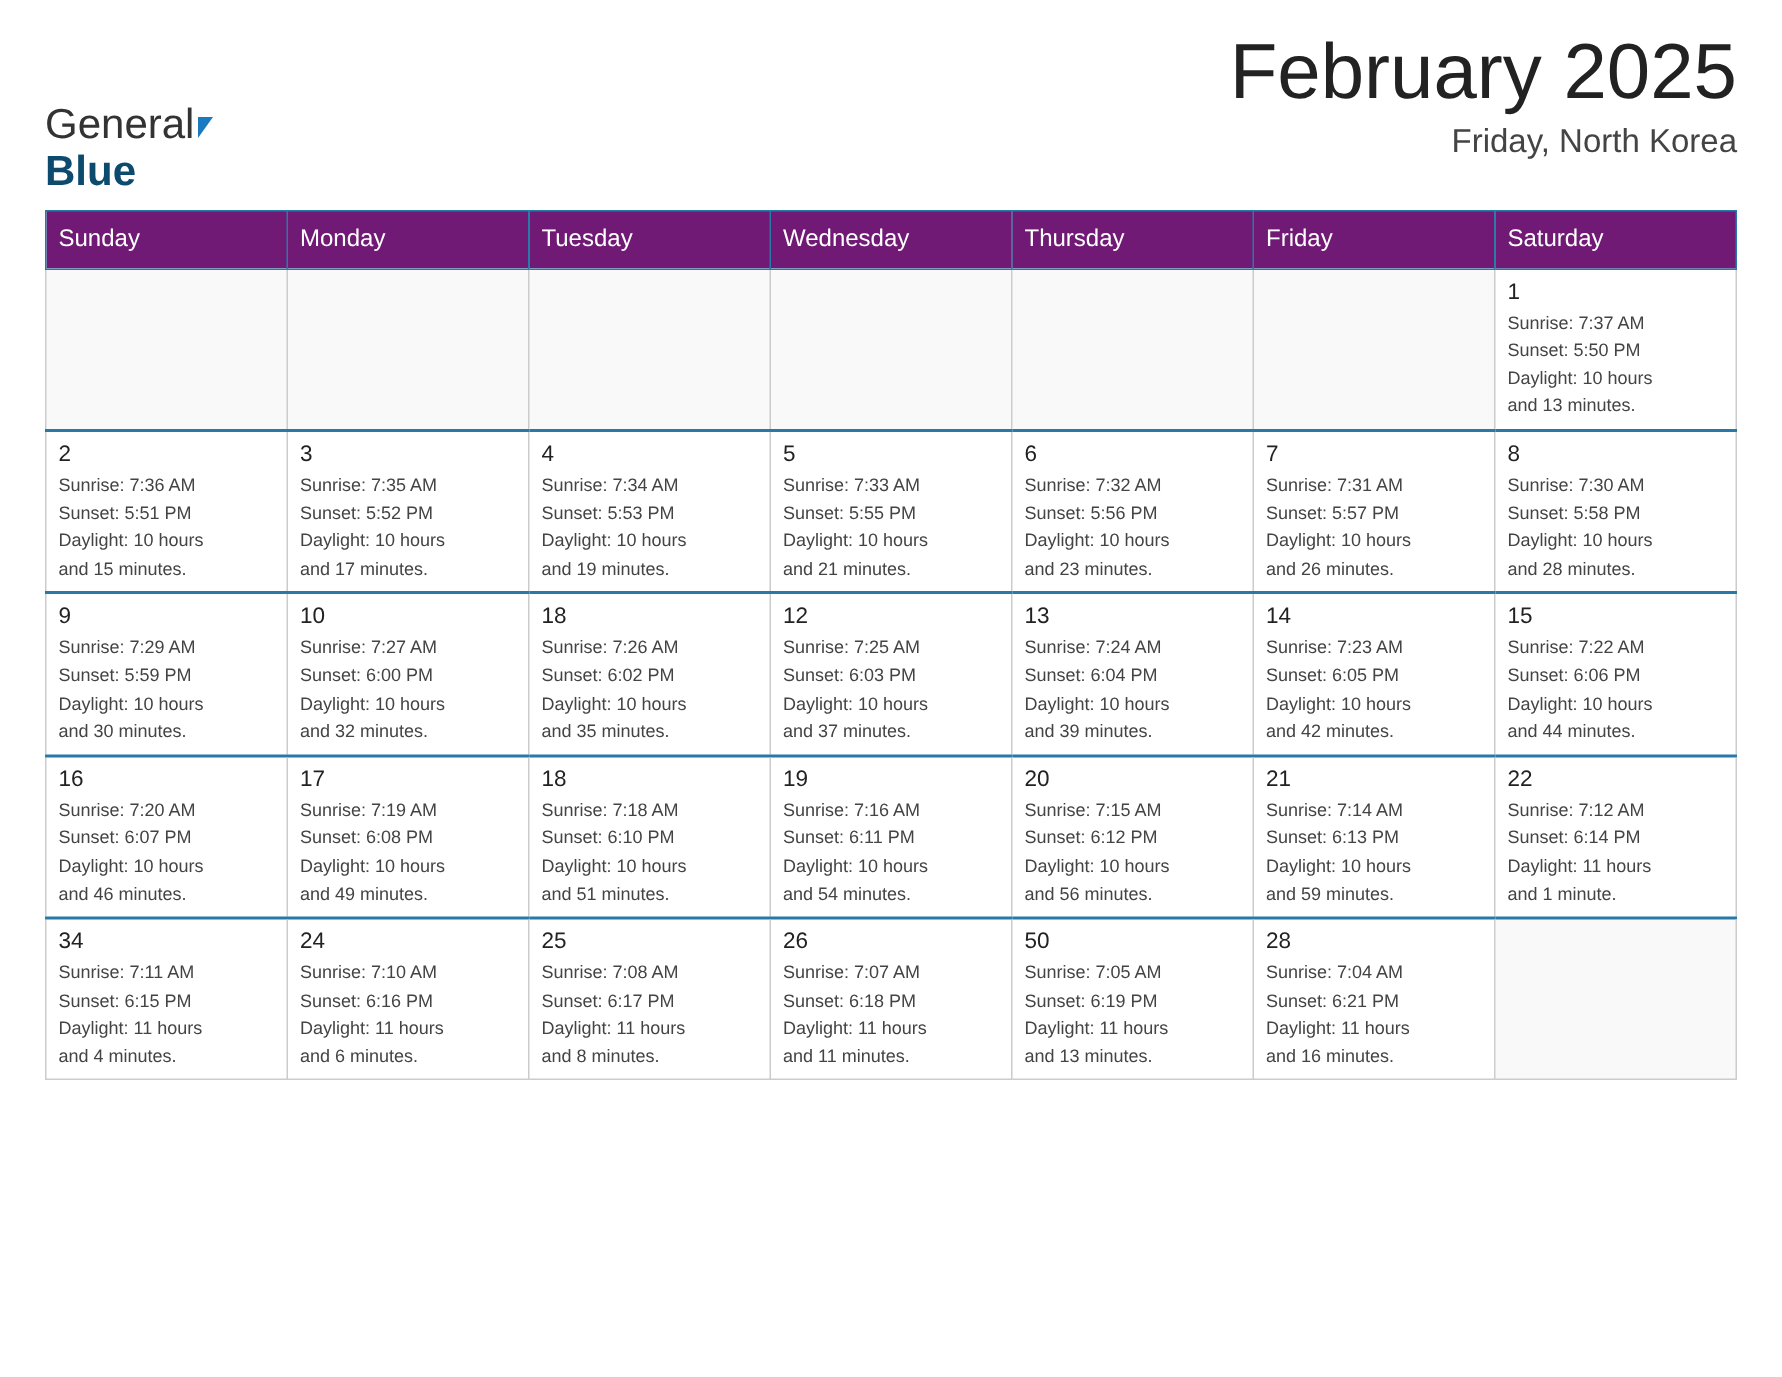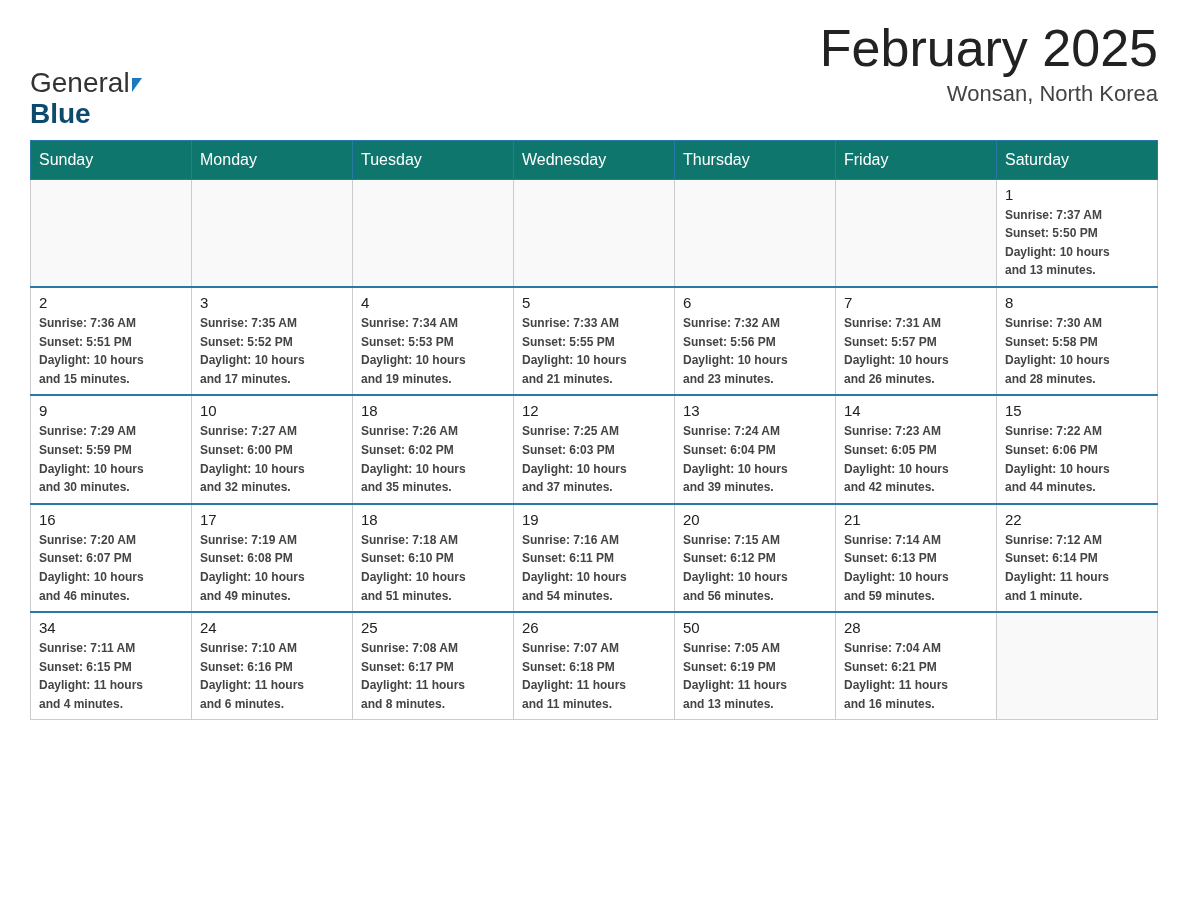--- a/index.html
+++ b/index.html
@@ -54,21 +54,21 @@
       font-size: 22px;
       color: #444;
       margin-top: 4px;
     }
     .calendar {
       width: 100%;
       border-collapse: collapse;
       margin-top: 10px;
     }
     .calendar th {
-      background-color: #0f766e;
+      background-color: #701a75;
       color: #fff;
       font-size: 16px;
       font-weight: normal;
       padding: 10px 8px;
       text-align: left;
       border: 1px solid #2878a8;
     }
     .calendar td {
       vertical-align: top;
       padding: 6px 8px;
@@ -85,39 +85,38 @@
       font-size: 15px;
       font-weight: normal;
       color: #222;
       margin-bottom: 3px;
       display: block;
     }
     .day-info {
       font-size: 12px;
       color: #444;
       line-height: 1.55;
-      font-weight: bold;
     }
     .row-divider td {
       border-top: 2px solid #2878a8;
     }
   </style>
 </head>
 <body>
 
 <div class="header">
   <div class="logo">
     <div class="logo-text">
       <span class="logo-general">General</span><span class="logo-triangle"></span><br>
       <span class="logo-blue">Blue</span>
     </div>
   </div>
   <div class="title-section">
     <div class="month-title">February 2025</div>
-    <div class="location">Wonsan, North Korea</div>
+    <div class="location">Friday, North Korea</div>
   </div>
 </div>
 
 <table class="calendar">
   <thead>
     <tr>
     <th>Sunday</th>
         <th>Monday</th>
         <th>Tuesday</th>
         <th>Wednesday</th>

